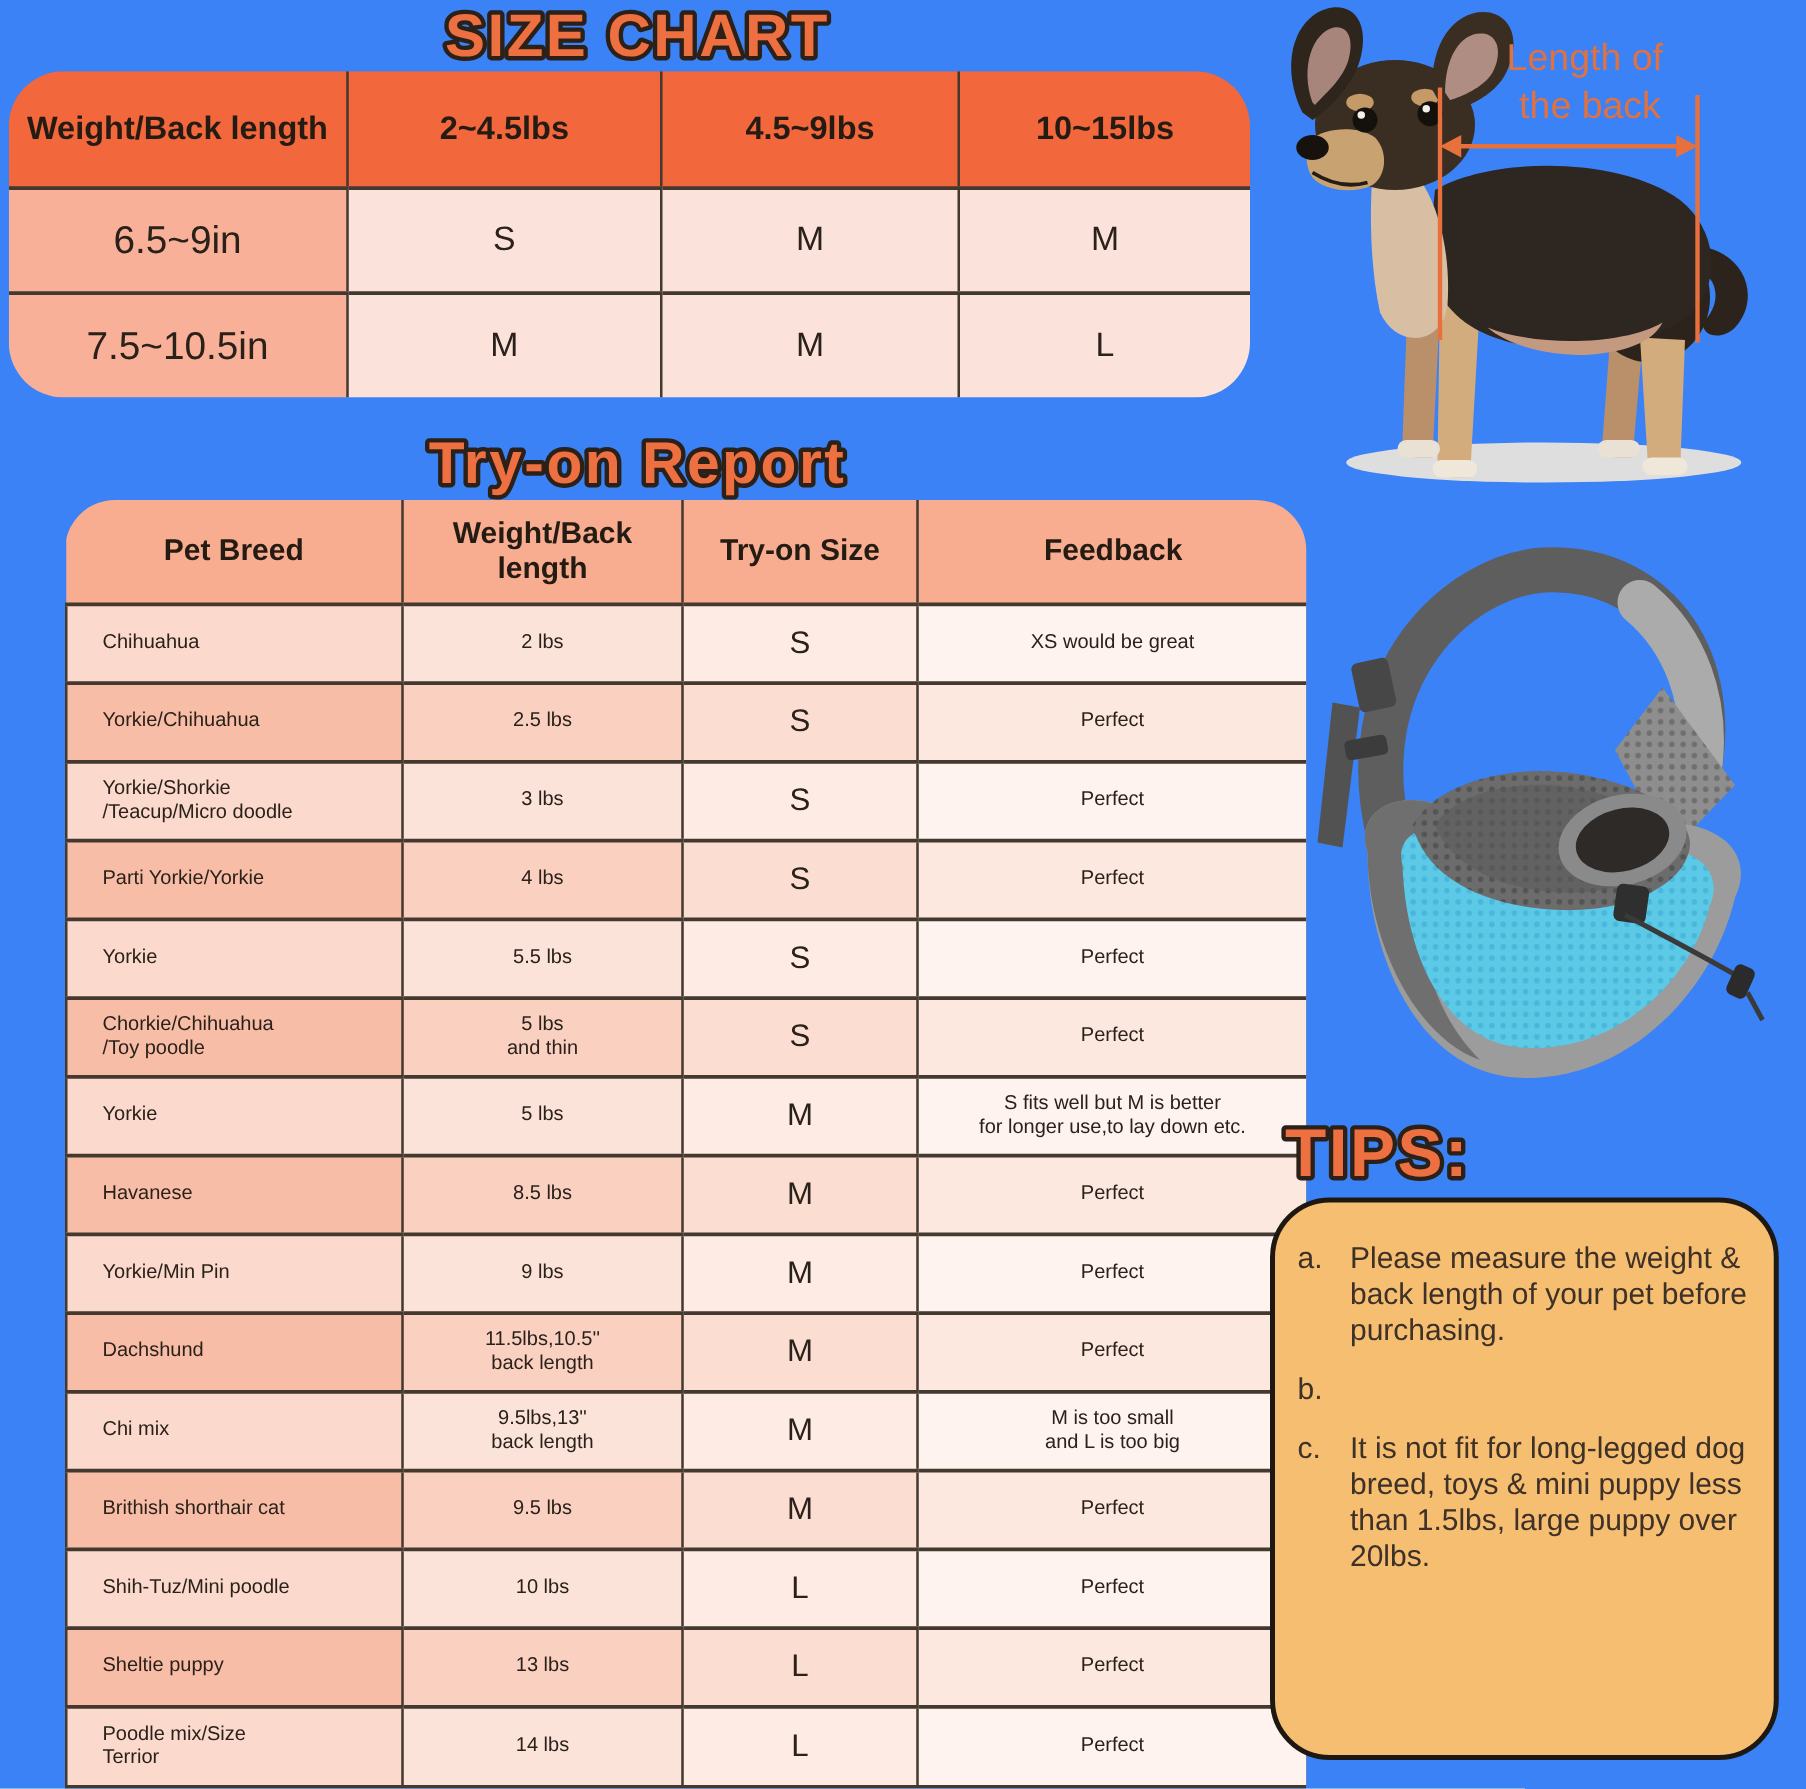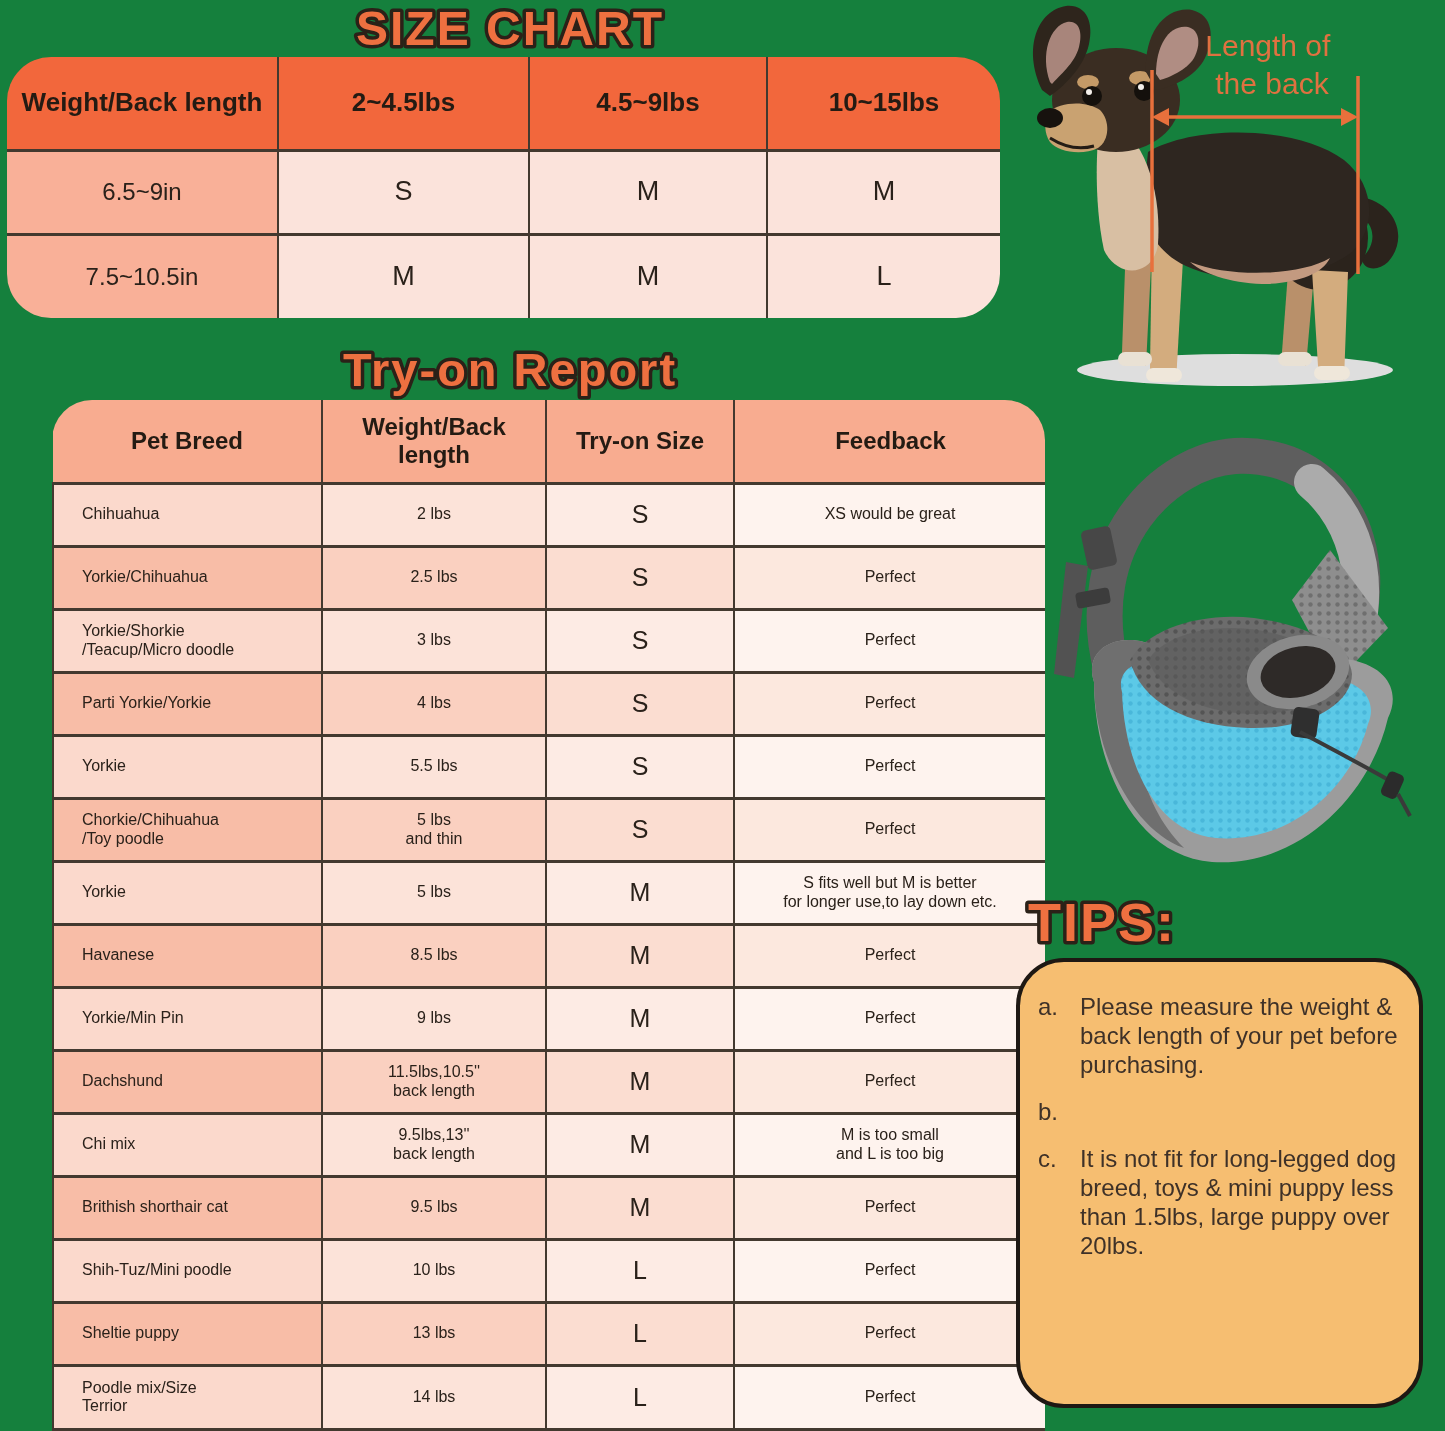--- a/index.html
+++ b/index.html
@@ -1,17 +1,17 @@
 <!DOCTYPE html>
 <html><head>
 <meta charset="utf-8">
 <style>
   html,body{margin:0;padding:0;background:#ffffff;}
   .page{
-    position:relative;width:1445px;height:1431px;background:#15803d;
+    position:relative;width:1445px;height:1431px;background:#3b82f6;
     font-family:"Liberation Sans",sans-serif;color:#2A211A;overflow:hidden;
   }
   
   .bubble-title{position:absolute;overflow:visible;}
   .t-size{left:245px;top:0;width:530px;height:58px;}
   .t-tryon{left:245px;top:338px;width:530px;height:62px;}
   .t-tips{left:1016px;top:884px;width:310px;height:74px;}
   .bubble{
     font-family:"Liberation Sans",sans-serif;font-weight:bold;
     fill:#EE7040;stroke:#2B2118;stroke-width:7px;paint-order:stroke;
@@ -25,21 +25,21 @@
   table.tbl{border-collapse:collapse;table-layout:fixed;width:100%;height:100%;border-radius:25px;}
   .tbl th,.tbl td{text-align:center;vertical-align:middle;white-space:pre-line;line-height:1.15;padding:0 4px;}
   .tbl th{font-weight:bold;color:#241B13;}
   .tbl th+th,.tbl td+td{border-left:2px solid #43392F;}
   .tbl tbody td{border-top:3px solid #43392F;}
   
   .size thead tr{height:93px;}
   .size tbody tr{height:56px;}
   .size th{background:#F2673C;font-size:26px;}
   .size tbody td{background:#FBE3DB;font-size:27px;}
-  .size tbody td:first-child{background:#F9B098;font-size:24px;}
+  .size tbody td:first-child{background:#F9B098;font-size:31px;}
   
   .tryon thead tr{height:83px;}
   .tryon tbody tr{height:63px;}
   .tryon th{background:#F8AC90;font-size:24px;}
   .tryon tbody td{font-size:16px;}
   .tryon tbody td:first-child{text-align:left;padding-left:28px;}
   .tryon tbody td:nth-child(3){font-size:25px;}
   .tryon tbody td:first-child{border-left:2px solid #43392F;}
   .tryon tbody td:last-child{border-right:2px solid #43392F;}
   .tryon tbody tr:nth-child(odd)  td:nth-child(1){background:#FBD9CC;}

